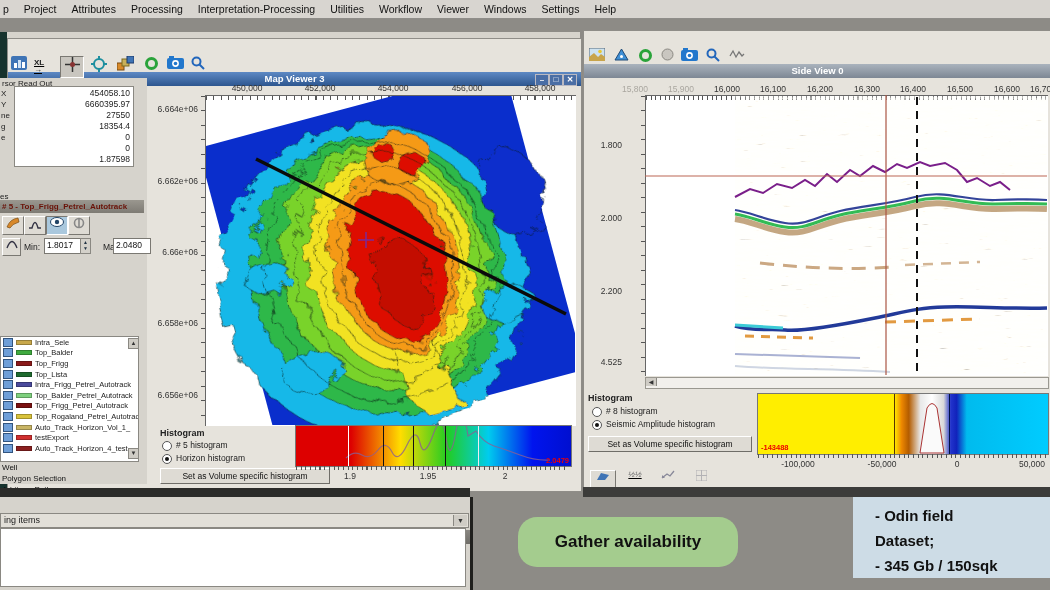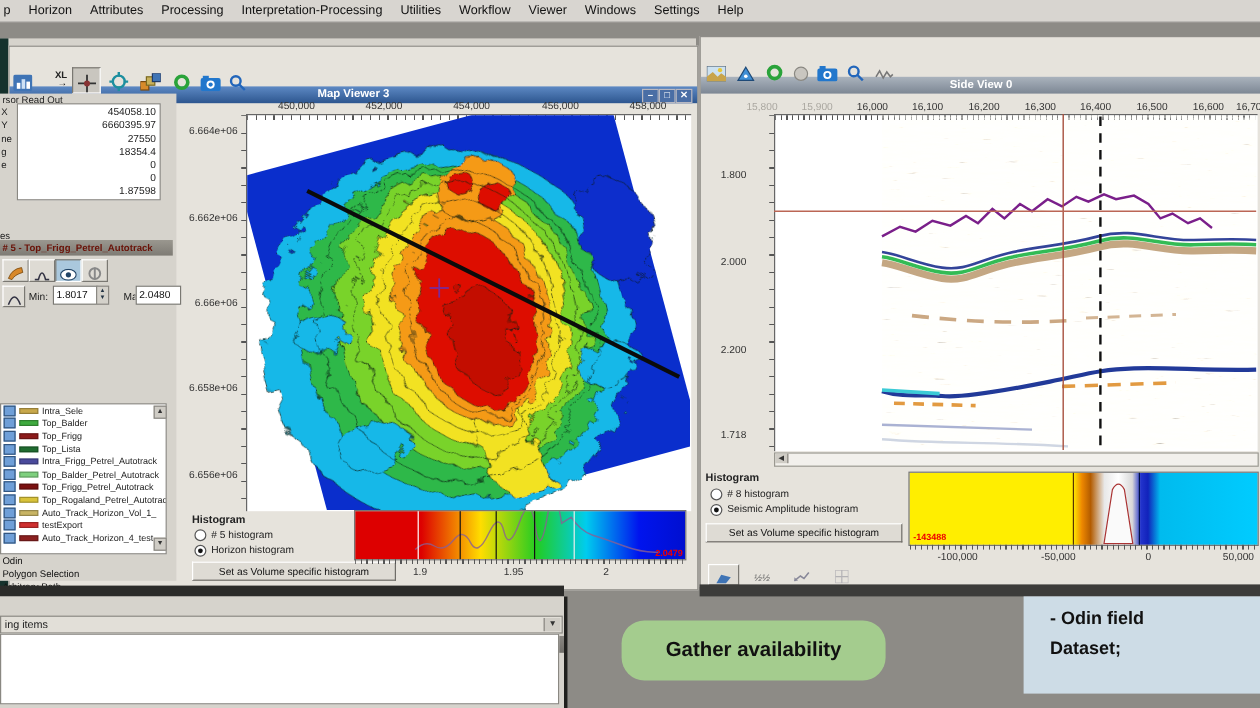--- a/index.html
+++ b/index.html
@@ -9,21 +9,21 @@
   
   .menubar{left:0;top:0;width:1050px;height:18px;background:#d8d5d0;border-bottom:1px solid #8f8d89;
            display:flex;align-items:center;gap:15px;padding-left:3px;font-size:10.5px;color:#111;}
   .menubar span{white-space:nowrap;cursor:default;}
   
   .tbar{height:14px;color:#fff;font-size:9.5px;font-weight:bold;text-align:center;line-height:14px;margin-top:33px;}
   .tbar-gray{background:linear-gradient(#8a8782,#6f6d68);}
   .winbtn{position:absolute;top:2px;width:12px;height:10px;font-size:8px;line-height:9px;text-align:center;
           color:#fff;background:#6a6a74;border:1px solid #b9b9c2;}
   
-  .tbtn{position:absolute;width:22px;height:20px;display:flex;align-items:flex-end;justify-content:center;}
+  .tbtn{position:absolute;width:22px;height:20px;display:flex;align-items:flex-start;justify-content:center;text-decoration:underline;}
   .tbtn.pressed{background:#c9c6bf;border:1px solid;border-color:#7a7872 #ffffff #ffffff #7a7872;}
   .tbtn.raised{background:#dedbd4;border:1px solid;border-color:#ffffff #7a7872 #7a7872 #ffffff;}
   
   .lbl{font-size:8.5px;color:#222;white-space:nowrap;}
   .tick-lbl{font-size:8.5px;color:#333;white-space:nowrap;transform:translateX(-50%);}
   .tick-lbl.faded{color:#aaa7a0;}
   .ylbl{font-size:8.5px;color:#333;white-space:nowrap;text-align:right;}
   .bold{font-weight:bold;}
   .radio{display:inline-block;width:8px;height:8px;border-radius:50%;border:1px solid #555;background:#fff;
          vertical-align:middle;margin-right:4px;position:relative;}
@@ -43,21 +43,21 @@
   .scroll-arrow{position:absolute;width:9px;height:9px;background:#cfccc5;border:1px solid #8a8882;
                 font-size:6px;line-height:8px;text-align:center;color:#333;}
 </style>
 </head>
 <body>
 
 <div class="stage">
 
   <div class="abs menubar">
     <span>p</span>
-    <span>Horizon</span>
+    <span>Project</span>
     <span>Attributes</span>
     <span>Processing</span>
     <span>Interpretation-Processing</span>
     <span>Utilities</span>
     <span>Workflow</span>
     <span>Viewer</span>
     <span>Windows</span>
     <span>Settings</span>
     <span>Help</span>
   </div>
@@ -335,21 +335,21 @@
         </div>
       <div class="listrow">
           <span class="chip-a"></span>
           <span class="chip-line" style="background: rgb(139, 32, 32);"></span>
           <span>Auto_Track_Horizon_4_test</span>
         </div>
     </div>
     <div class="scroll-arrow" style="left:128px;top:260px;">▲</div>
     <div class="scroll-arrow" style="left:128px;top:370px;">▼</div>
 
-    <div class="treeitem abs" style="left:2px;top:385px;">Odin</div>
+    <div class="treeitem abs" style="left:2px;top:385px;">Well</div>
     <div class="treeitem abs" style="left:2px;top:396px;">Polygon Selection</div>
     <div class="treeitem abs" style="left:2px;top:407px;">Arbitrary Path</div>
   </div>
 
   <div class="abs" style="left:0;top:488px;width:470px;height:9px;background:#2b2b29;"></div>
 
   <div class="abs" style="left:583px;top:30px;width:467px;height:457px;background:#e6e3dc;border:1px solid #8f8d88;">
     <div class="tbar" style="background:linear-gradient(#aab3bd,#7d8794);position:relative;">
       <span>Side View 0</span>
     </div>
@@ -408,21 +408,21 @@
   <div class="abs tick-lbl" style="left:867px;top:84px;">16,300</div>
   <div class="abs tick-lbl" style="left:913px;top:84px;">16,400</div>
   <div class="abs tick-lbl" style="left:960px;top:84px;">16,500</div>
   <div class="abs tick-lbl" style="left:1007px;top:84px;">16,600</div>
   <div class="abs tick-lbl" style="left:1043px;top:84px;">16,700</div>
   <div class="abs ticks-x" style="left:646px;top:96px;width:400px;"></div>
 
   <div class="abs ylbl" style="left:592px;top:140px;width:30px;">1.800</div>
   <div class="abs ylbl" style="left:592px;top:213px;width:30px;">2.000</div>
   <div class="abs ylbl" style="left:592px;top:286px;width:30px;">2.200</div>
-  <div class="abs ylbl" style="left:592px;top:357px;width:30px;">1.718</div>
+  <div class="abs ylbl" style="left:592px;top:357px;width:30px;">4.525</div>
   <div class="abs ticks-y" style="left:641px;top:96px;height:278px;"></div>
 
   <div class="abs" style="left:735px;top:96px;width:312px;height:278px;filter:contrast(1.8) brightness(1.5) sepia(0.28);opacity:.95;">
     <svg width="312" height="278">
       <defs>
         <filter id="seis">
             <feTurbulence type="fractalNoise" baseFrequency="0.05 0.42" numOctaves="3" seed="11"></feTurbulence>
             <feColorMatrix type="saturate" values="0"></feColorMatrix>
           </filter>
       </defs>
@@ -515,15 +515,16 @@
     <div class="abs" style="left:0;top:31px;width:464px;height:57px;background:#fff;border:1px solid #8a8882;"></div>
   </div>
 
   <div class="abs" style="left: 518px; top: 517px; width: 220px; height: 50px; display: flex; align-items: center; justify-content: center; font-size: 17px; font-weight: bold; color: rgb(17, 17, 17); background: rgb(164, 204, 142); border-radius: 19px;">
     <span>Gather availability</span>
   </div>
 
   <div class="abs" style="left: 853px; top: 497px; width: 197px; height: 81px; padding: 6px 0px 0px 22px; box-sizing: border-box; font-size: 15px; font-weight: bold; color: rgb(17, 17, 17); line-height: 25px; background: rgb(205, 220, 230);">
     <div>- Odin field</div>
     <div>Dataset;</div>
+    <div>- 345 Gb / 150sqk</div>
   </div>
 
 </div>
 
 </body></html>

